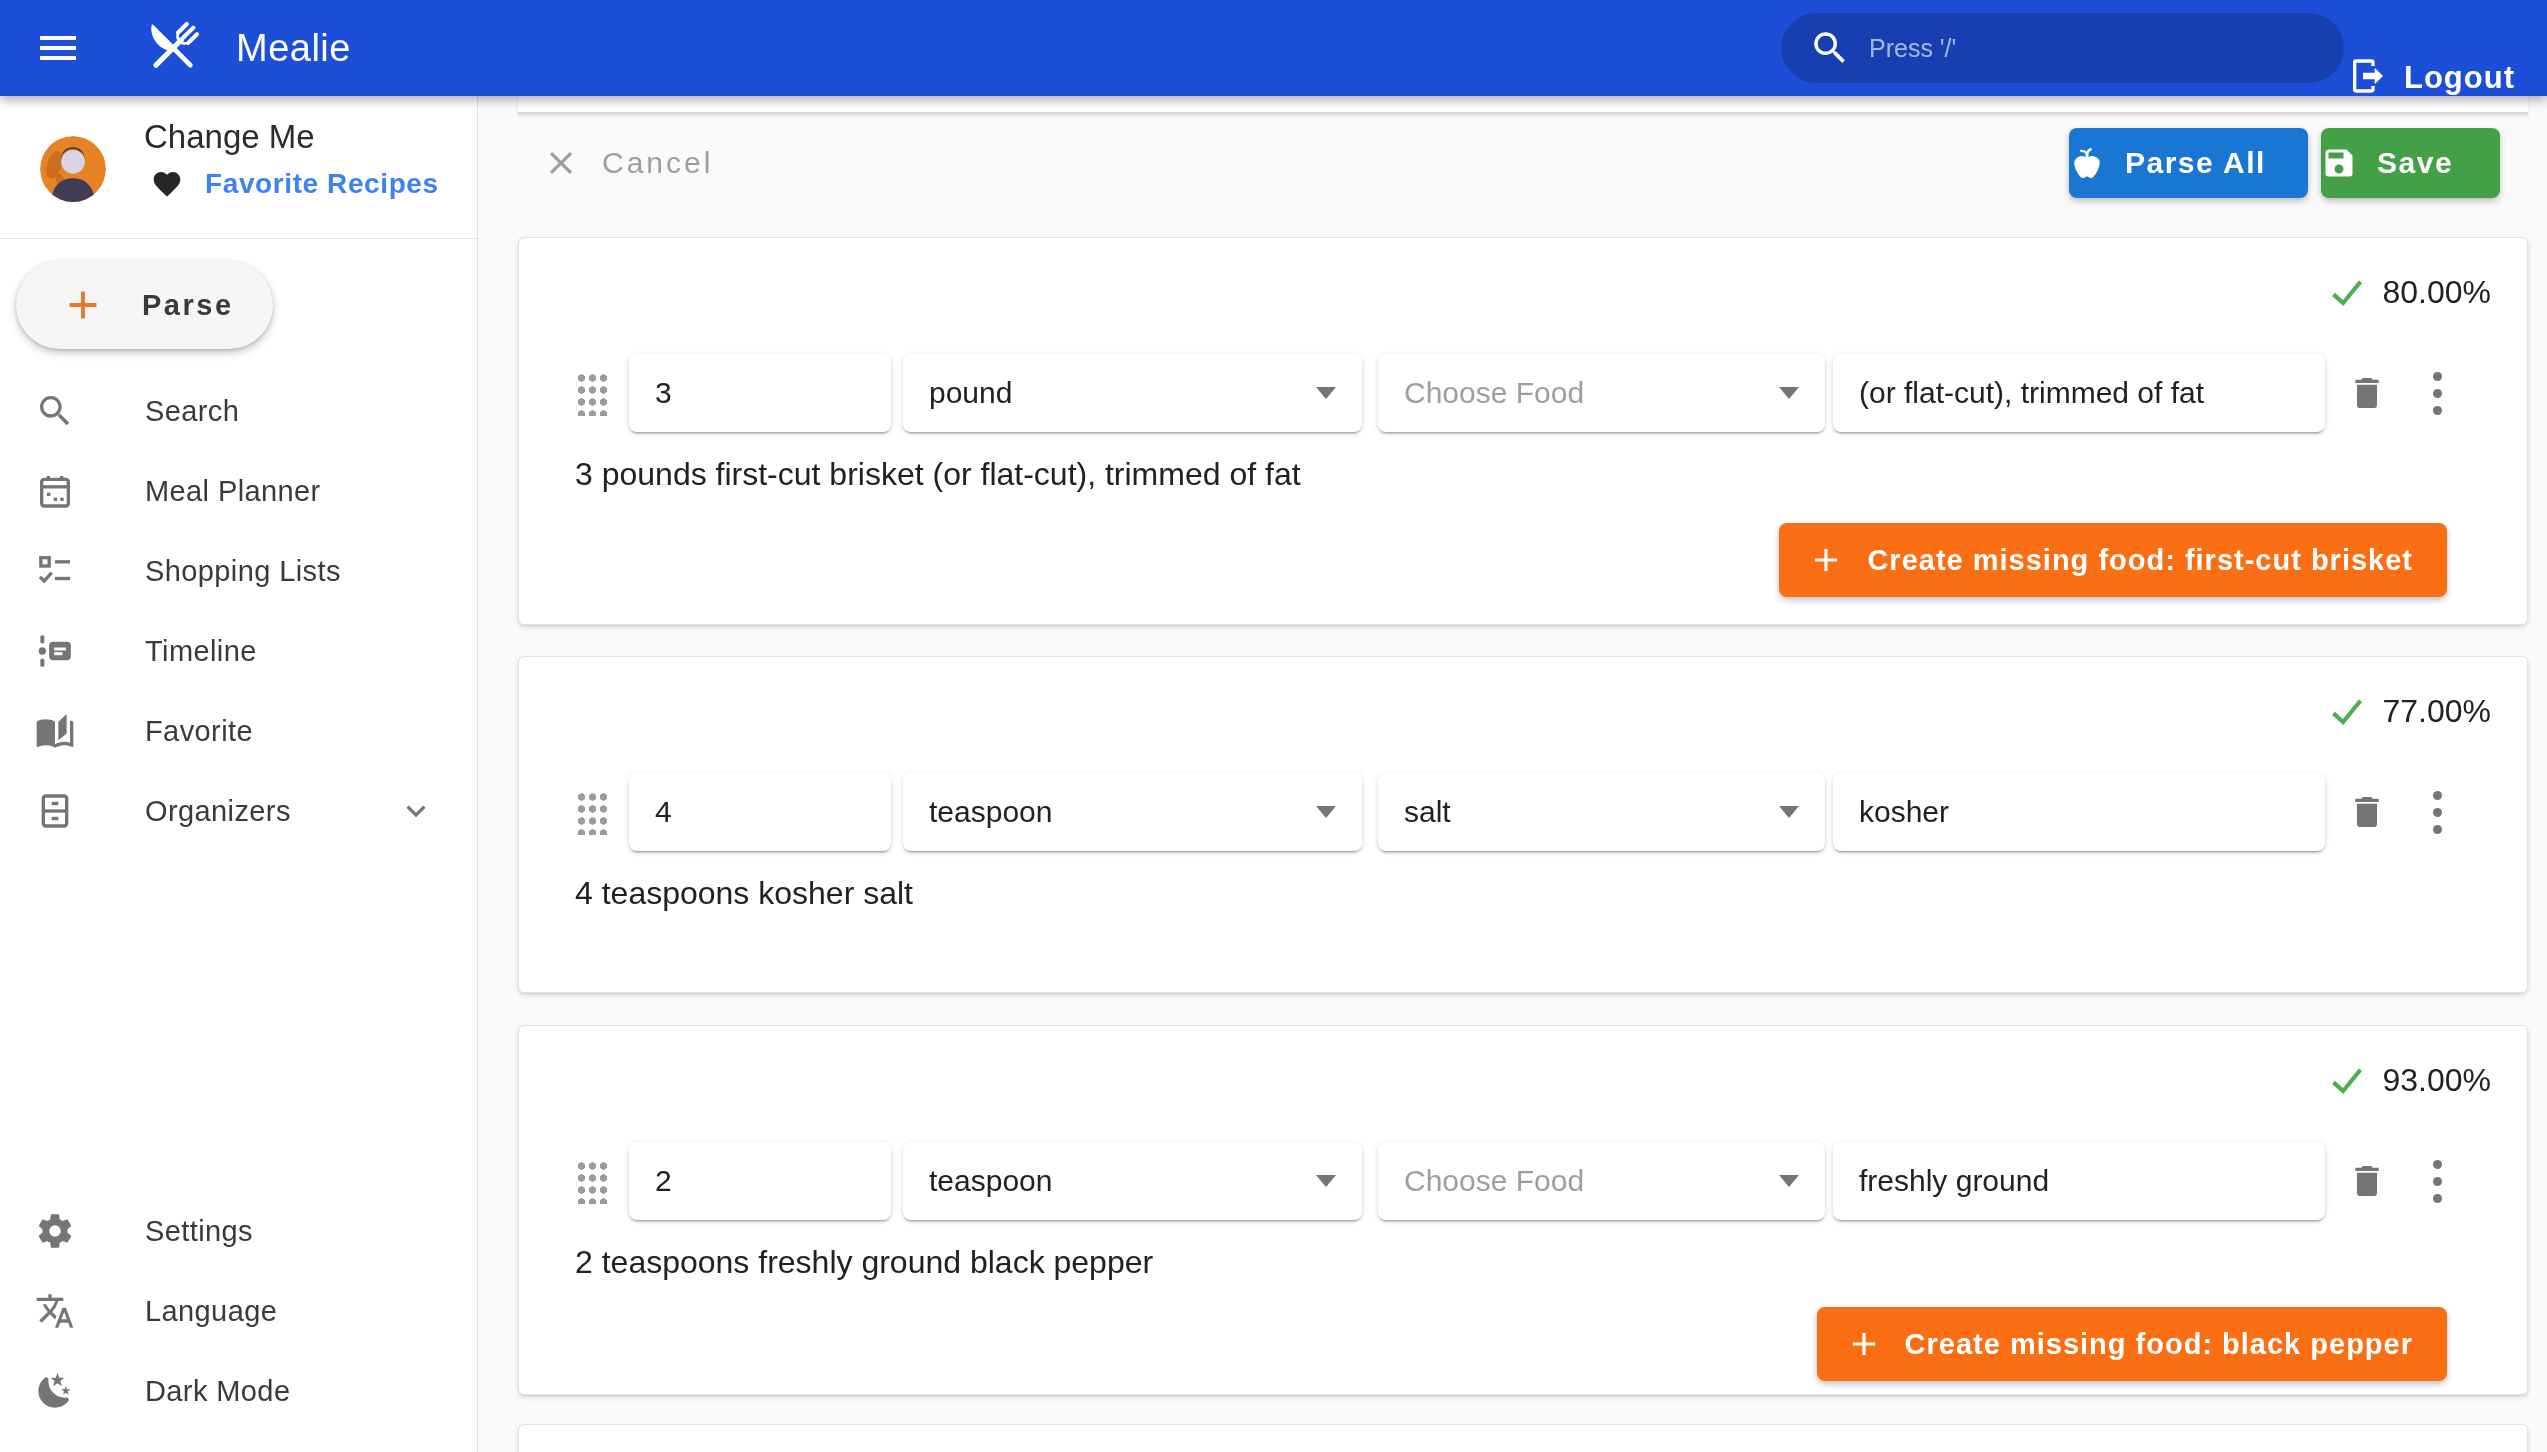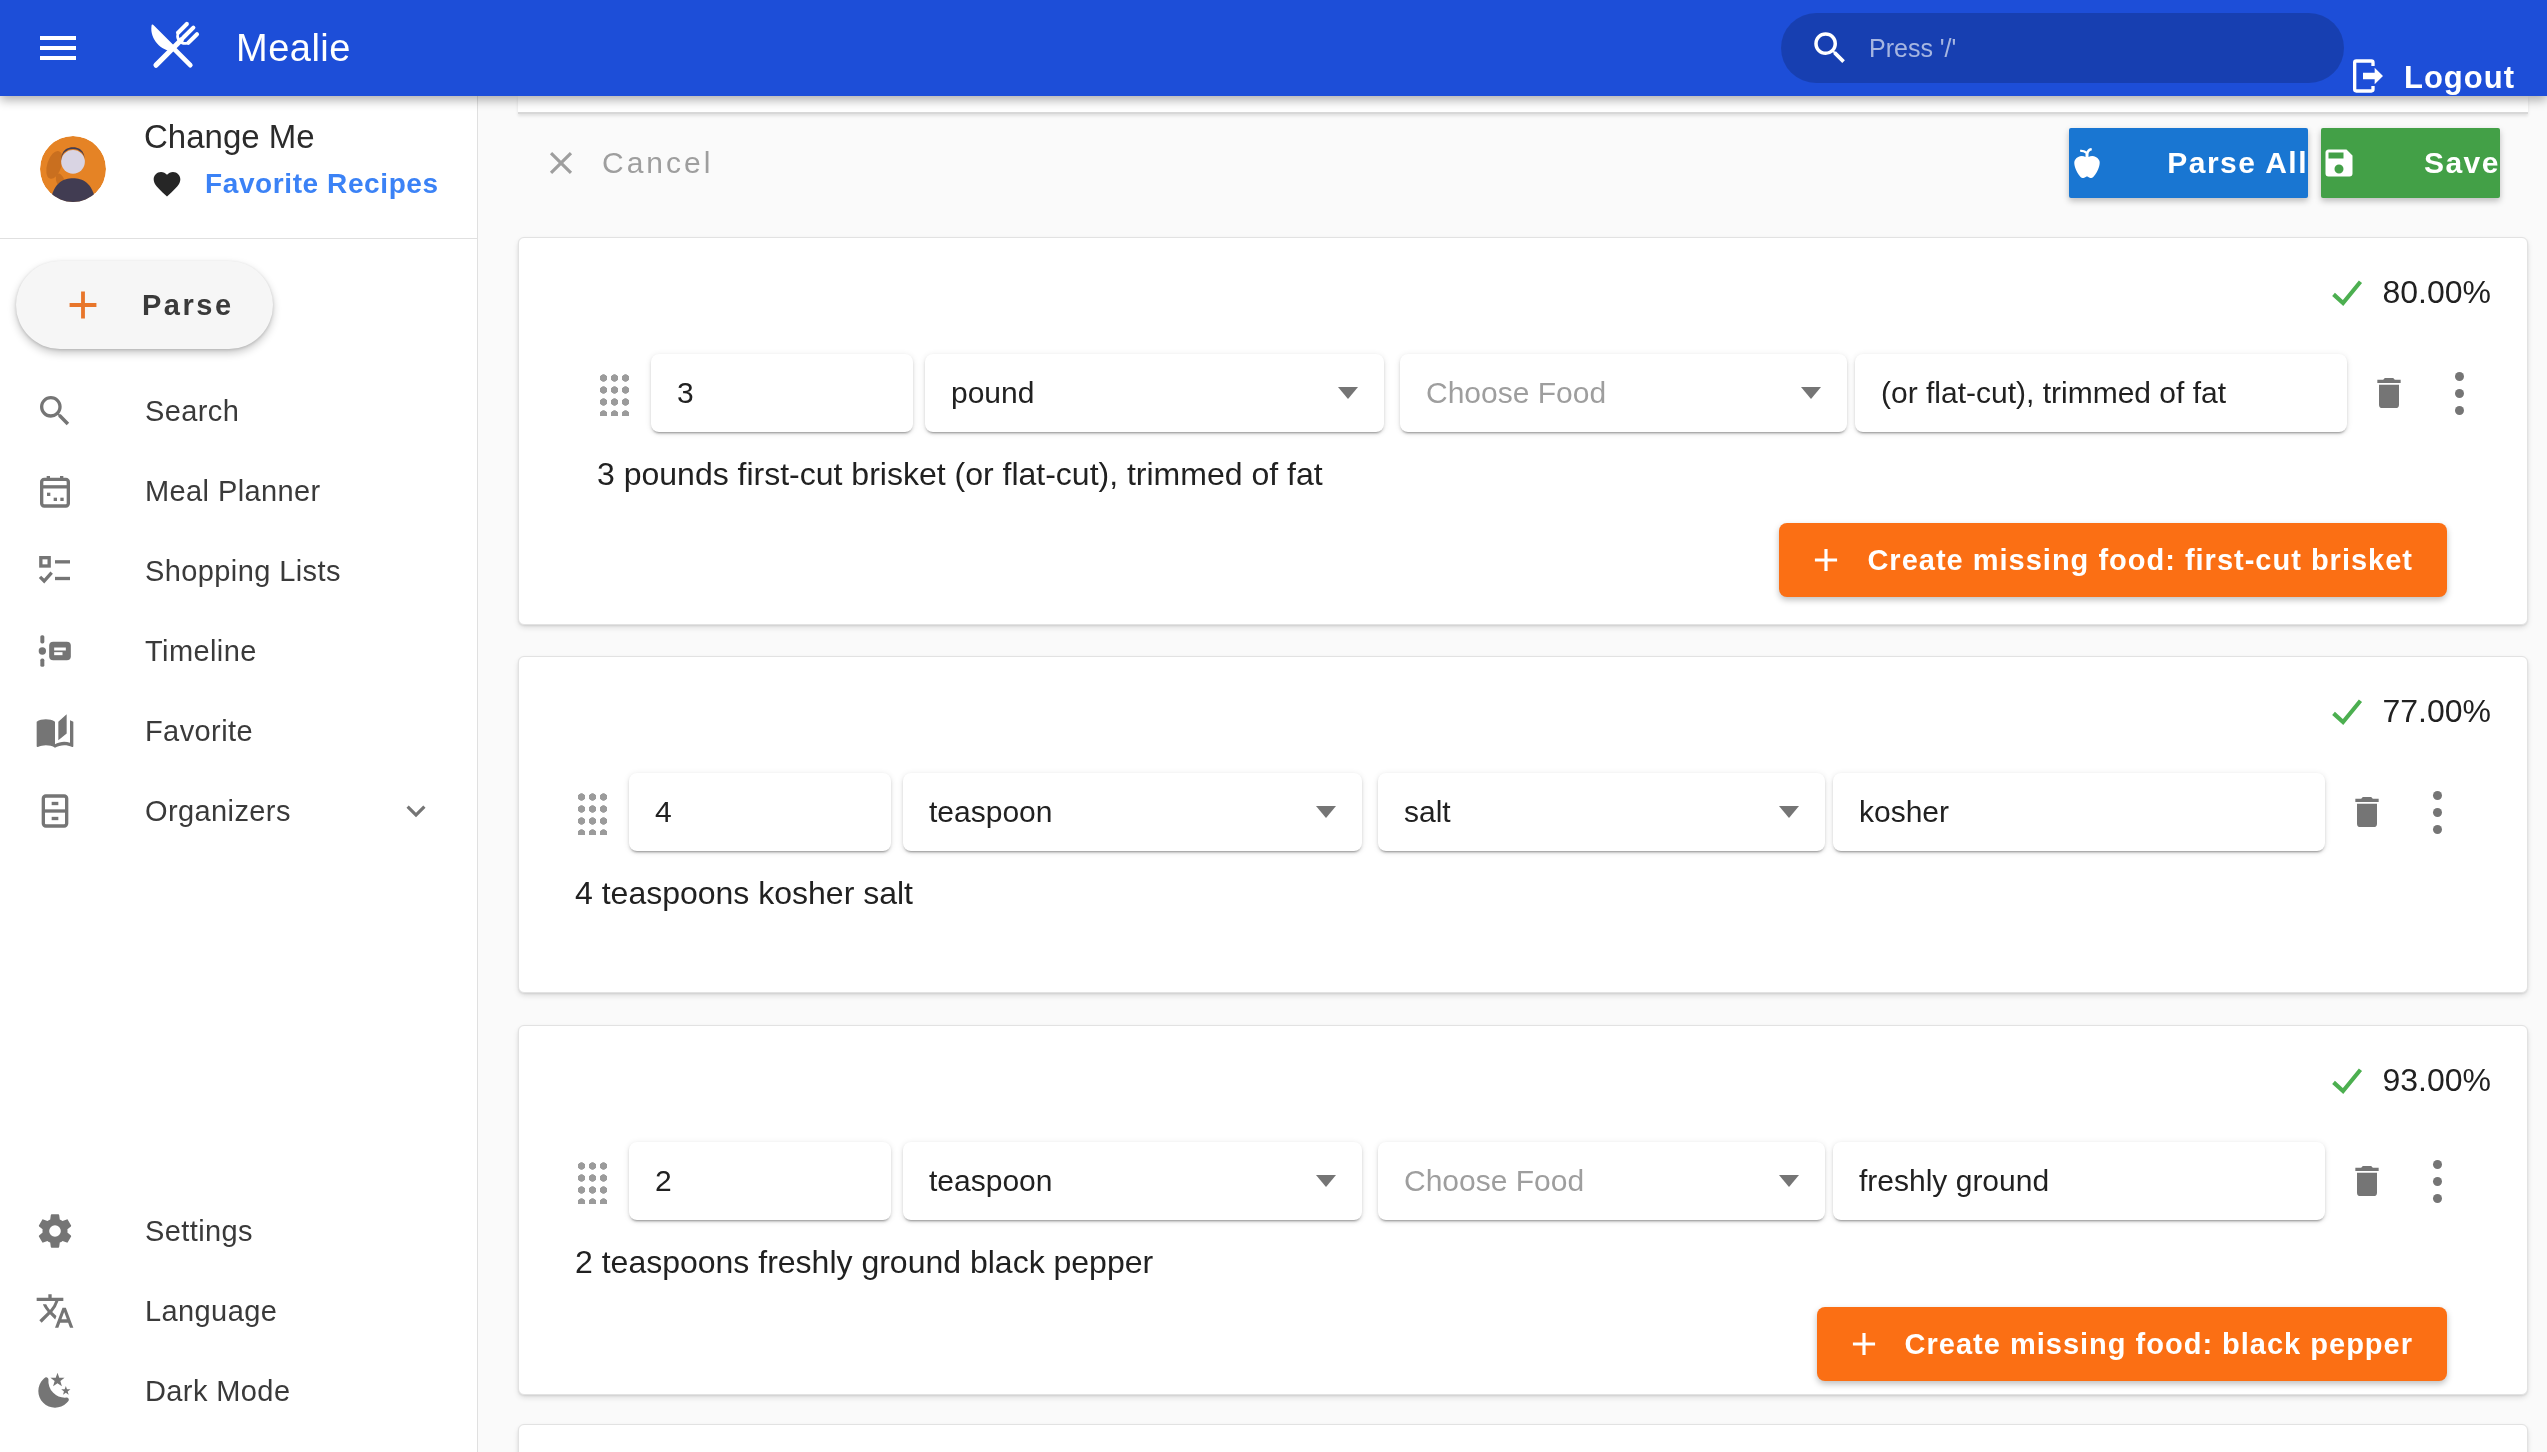--- a/index.html
+++ b/index.html
@@ -48,32 +48,32 @@
   
   .main { position:absolute; left:478px; top:96px; width:2070px; height:1357px;
           background:#FAFAFA; overflow:hidden; }
   .top-sliver { margin-left:40px; width:2010px; height:18px; background:#fff;
                 border-bottom:2px solid #D8D8D8; box-shadow:0 2px 3px rgba(0,0,0,.10); }
   .toolbar { margin-top:12px; height:74px; display:flex; align-items:center; }
   .cancel-btn { display:flex; align-items:center; gap:22px; margin-left:64px; cursor:pointer;
                 color:#9E9E9E; font-size:30px; font-weight:500; letter-spacing:3px; }
   .cancel-btn svg { width:38px; height:38px; }
   .toolbar-spacer { flex:1; }
-  .btn { height:70px; border:none; border-radius:2px; display:inline-flex; align-items:center;
-         justify-content:space-between; gap:20px; color:#fff; font-size:30px; font-weight:700;
+  .btn { height:70px; border:none; border-radius:8px; display:inline-flex; align-items:center;
+         justify-content:flex-start; gap:20px; color:#fff; font-size:30px; font-weight:700;
          letter-spacing:1.5px; cursor:pointer; box-shadow:0 3px 6px rgba(0,0,0,.25);
          font-family:inherit; }
   .btn svg { width:36px; height:36px; }
   .parse-btn { width:239px; background:#1976D2; }
   .save-btn  { width:179px; background:#43A047; margin-left:13px; margin-right:48px; }
 
   .card { margin-left:40px; width:2010px; background:#fff; border:1px solid #E2E2E2;
           border-radius:6px; box-shadow:0 3px 6px -1px rgba(0,0,0,.14), 0 1px 2px rgba(0,0,0,.08);
           overflow:hidden; }
-  .card-1 { margin-top:37px; height:388px;padding-left:22px; }
+  .card-1 { margin-top:37px; height:388px; }
   .card-2 { margin-top:31px; height:337px; }
   .card-3 { margin-top:32px; height:370px; }
   .card-4 { margin-top:29px; height:60px; }
 
   .conf-row { margin-top:34px; margin-right:36px; height:40px; display:flex;
               justify-content:flex-end; align-items:center; gap:16px; }
   .conf-row svg { width:38px; height:38px; }
   .conf-value { font-size:32px; color:#212121; }
 
   .fields-row { margin-top:42px; padding-left:56px; padding-right:36px;

